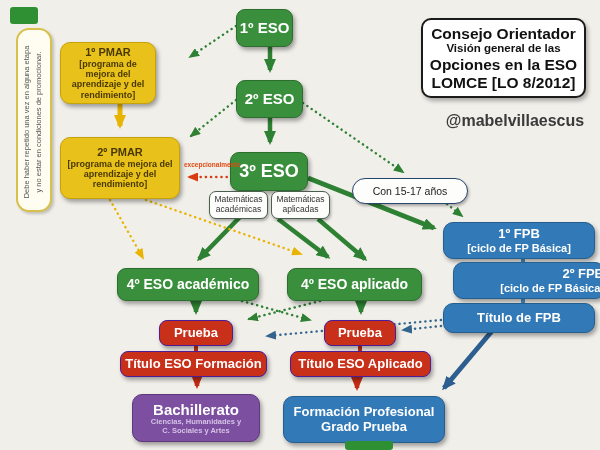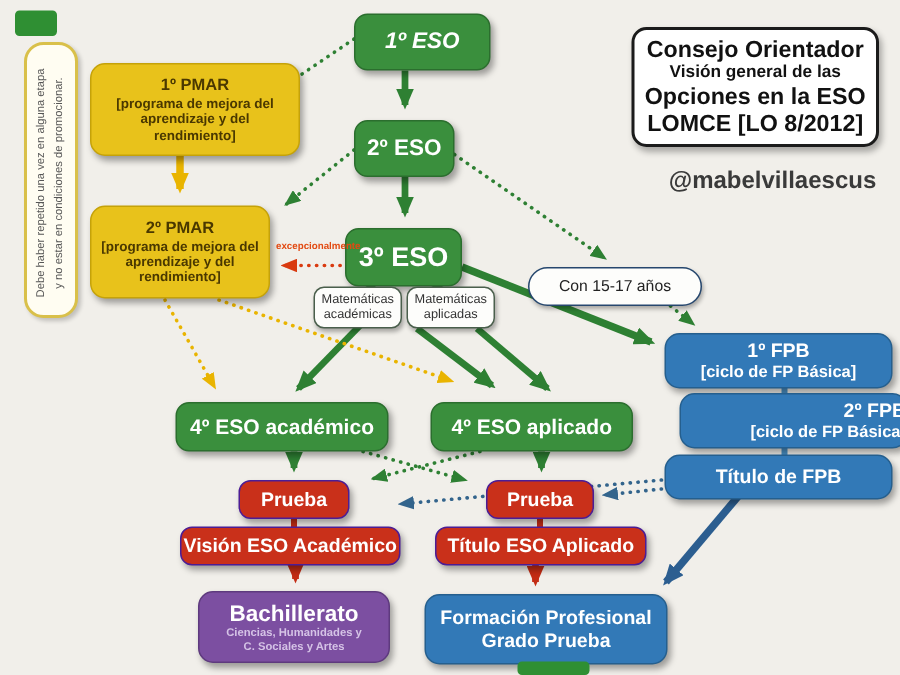--- a/index.html
+++ b/index.html
@@ -115,30 +115,30 @@
   </div>
   <div class="abs" id="handle">@mabelvillaescus</div>
 
   <div class="abs" id="sidenote">
     <div class="vtext">
       <div>Debe haber repetido una vez en alguna etapa</div>
       <div>y no estar en condiciones de promocionar.</div>
     </div>
   </div>
 
-  <div class="box yellow" style="left:60px;top:42px;width:140px;height:62px;padding:12px 6px;">
+  <div class="box yellow" style="left:60px;top:42px;width:96px;height:62px;padding:12px 6px;">
     <div style="font-size:11px;">1º PMAR</div>
     <div style="font-size:9px;">[programa de mejora del aprendizaje y del rendimiento]</div>
   </div>
   <div class="box yellow" style="left:60px;top:137px;width:120px;height:62px;padding:2px 6px;">
     <div style="font-size:11px;">2º PMAR</div>
     <div style="font-size:9px;">[programa de mejora del aprendizaje y del rendimiento]</div>
   </div>
 
-  <div class="box green" style="left:236px;top:9px;width:91px;height:38px;font-size:15px;font-style:italic;">1º ESO</div>
+  <div class="box green" style="left:236px;top:9px;width:57px;height:38px;font-size:15px;">1º ESO</div>
   <div class="box green" style="left:236px;top:80px;width:67px;height:38px;font-size:15px;">2º ESO</div>
   <div class="box green" style="left:230px;top:152px;width:78px;height:39px;font-size:18px;">3º ESO</div>
   <div class="abs" id="excep">excepcionalmente</div>
 
   <div class="box white" style="left:209px;top:191px;width:59px;height:28px;font-weight:normal;">
     <div style="font-size:8.5px;">Matemáticas</div>
     <div style="font-size:8.5px;">académicas</div>
   </div>
   <div class="box white" style="left:271px;top:191px;width:59px;height:28px;font-weight:normal;">
     <div style="font-size:8.5px;">Matemáticas</div>
@@ -156,21 +156,21 @@
     <div style="font-size:11px;">[ciclo de FP Básica]</div>
   </div>
   <div class="box blue" style="left:443px;top:303px;width:152px;height:30px;font-size:13px;">Título de FPB</div>
 
   <div class="box green" style="left:117px;top:268px;width:142px;height:33px;font-size:14px;">4º ESO académico</div>
   <div class="box green" style="left:287px;top:268px;width:135px;height:33px;font-size:14px;">4º ESO aplicado</div>
 
   <div class="box red" style="left:159px;top:320px;width:74px;height:26px;font-size:13px;">Prueba</div>
   <div class="box red" style="left:324px;top:320px;width:72px;height:26px;font-size:13px;">Prueba</div>
 
-  <div class="box red" style="left:120px;top:351px;width:147px;height:26px;font-size:13px;">Visión ESO Académico</div>
+  <div class="box red" style="left:120px;top:351px;width:147px;height:26px;font-size:13px;">Título ESO Formación</div>
   <div class="box red" style="left:290px;top:351px;width:141px;height:26px;font-size:13px;">Título ESO Aplicado</div>
 
   <div class="box purple" style="left:132px;top:394px;width:128px;height:48px;">
     <div style="font-size:15px;">Bachillerato</div>
     <div class="sub" style="font-size:7.5px;color:#d5c3e6;">Ciencias, Humanidades y</div>
     <div class="sub" style="font-size:7.5px;color:#d5c3e6;">C. Sociales y Artes</div>
   </div>
   <div class="box blue" style="left:283px;top:396px;width:162px;height:47px;">
     <div style="font-size:13px;">Formación Profesional</div>
     <div style="font-size:13px;">Grado Prueba</div>

